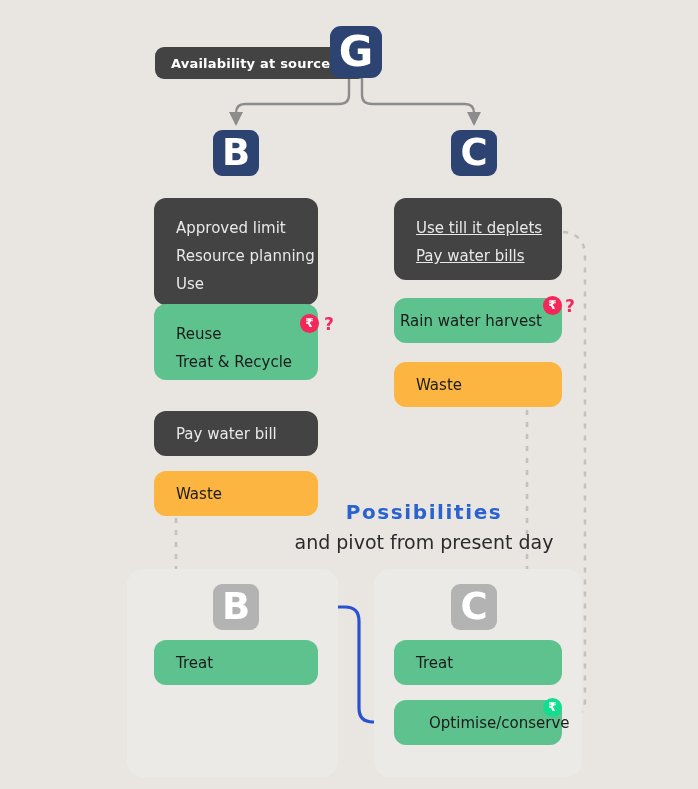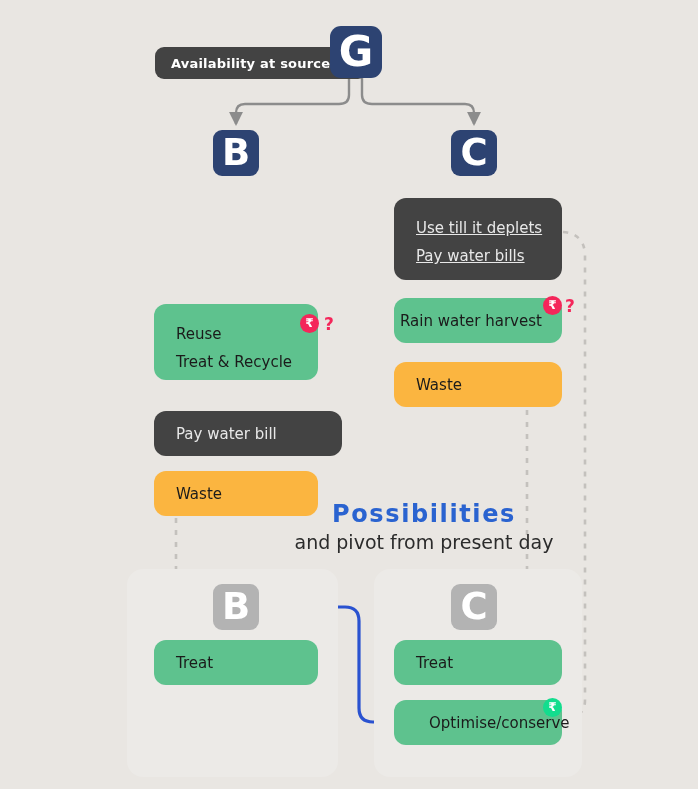--- a/index.html
+++ b/index.html
@@ -45,21 +45,21 @@
   .badge{
     position:absolute;width:19px;height:19px;border-radius:50%;
     background:#f4265a;color:#fff;font-size:12px;font-weight:bold;
     line-height:19px;text-align:center;
   }
   .badge.green{background:#13dd8e;}
   .qmark{position:absolute;color:#f4265a;font-size:17px;font-weight:bold;line-height:1;}
 
   
   .poss-title{
-    position:absolute;color:#2a63d0;font-size:24px;font-weight:bold;
+    position:absolute;color:#2a63d0;font-size:20px;font-weight:bold;
     letter-spacing:1.6px;text-align:center;width:320px;
   }
   .poss-sub{
     position:absolute;color:#2b2b2b;font-size:19px;text-align:center;width:320px;
   }
 
   
   .panel{
     position:absolute;border-radius:16px;background:#eceae7;
   }
@@ -116,31 +116,36 @@
   </div>
 
   <div class="tile" style="left:213px;top:130px;">
     <span>B</span>
   </div>
 
   <div class="tile" style="left:451px;top:130px;">
     <span>C</span>
   </div>
 
+  <div class="card dark" style="left:154px;top:198px;width:164px;height:107px;">
+    <div class="ln">Approved limit</div>
+    <div class="ln">Resource planning</div>
+    <div class="ln">Use</div>
+  </div>
 
   <div class="card green" style="left:154px;top:304px;width:164px;height:76px;">
     <div class="ln">Reuse</div>
     <div class="ln">Treat &amp; Recycle</div>
   </div>
   <div class="badge" style="left:300px;top:314px;">
     <span>₹</span>
   </div>
   <div class="qmark" style="left:324px;top:316px;">?</div>
 
-  <div class="card dark" style="left:154px;top:411px;width:188px;height:45px;padding:9px 22px;">
+  <div class="card dark" style="left:154px;top:411px;width:164px;height:45px;padding:9px 22px;">
     <div class="ln">Pay water bill</div>
   </div>
 
   <div class="card amber" style="left:154px;top:471px;width:164px;height:45px;padding:9px 22px;">
     <div class="ln">Waste</div>
   </div>
 
   <div class="card dark" style="left:394px;top:198px;width:168px;height:82px;text-decoration:underline;">
     <div class="ln">Use till it deplets</div>
     <div class="ln">Pay water bills</div>

